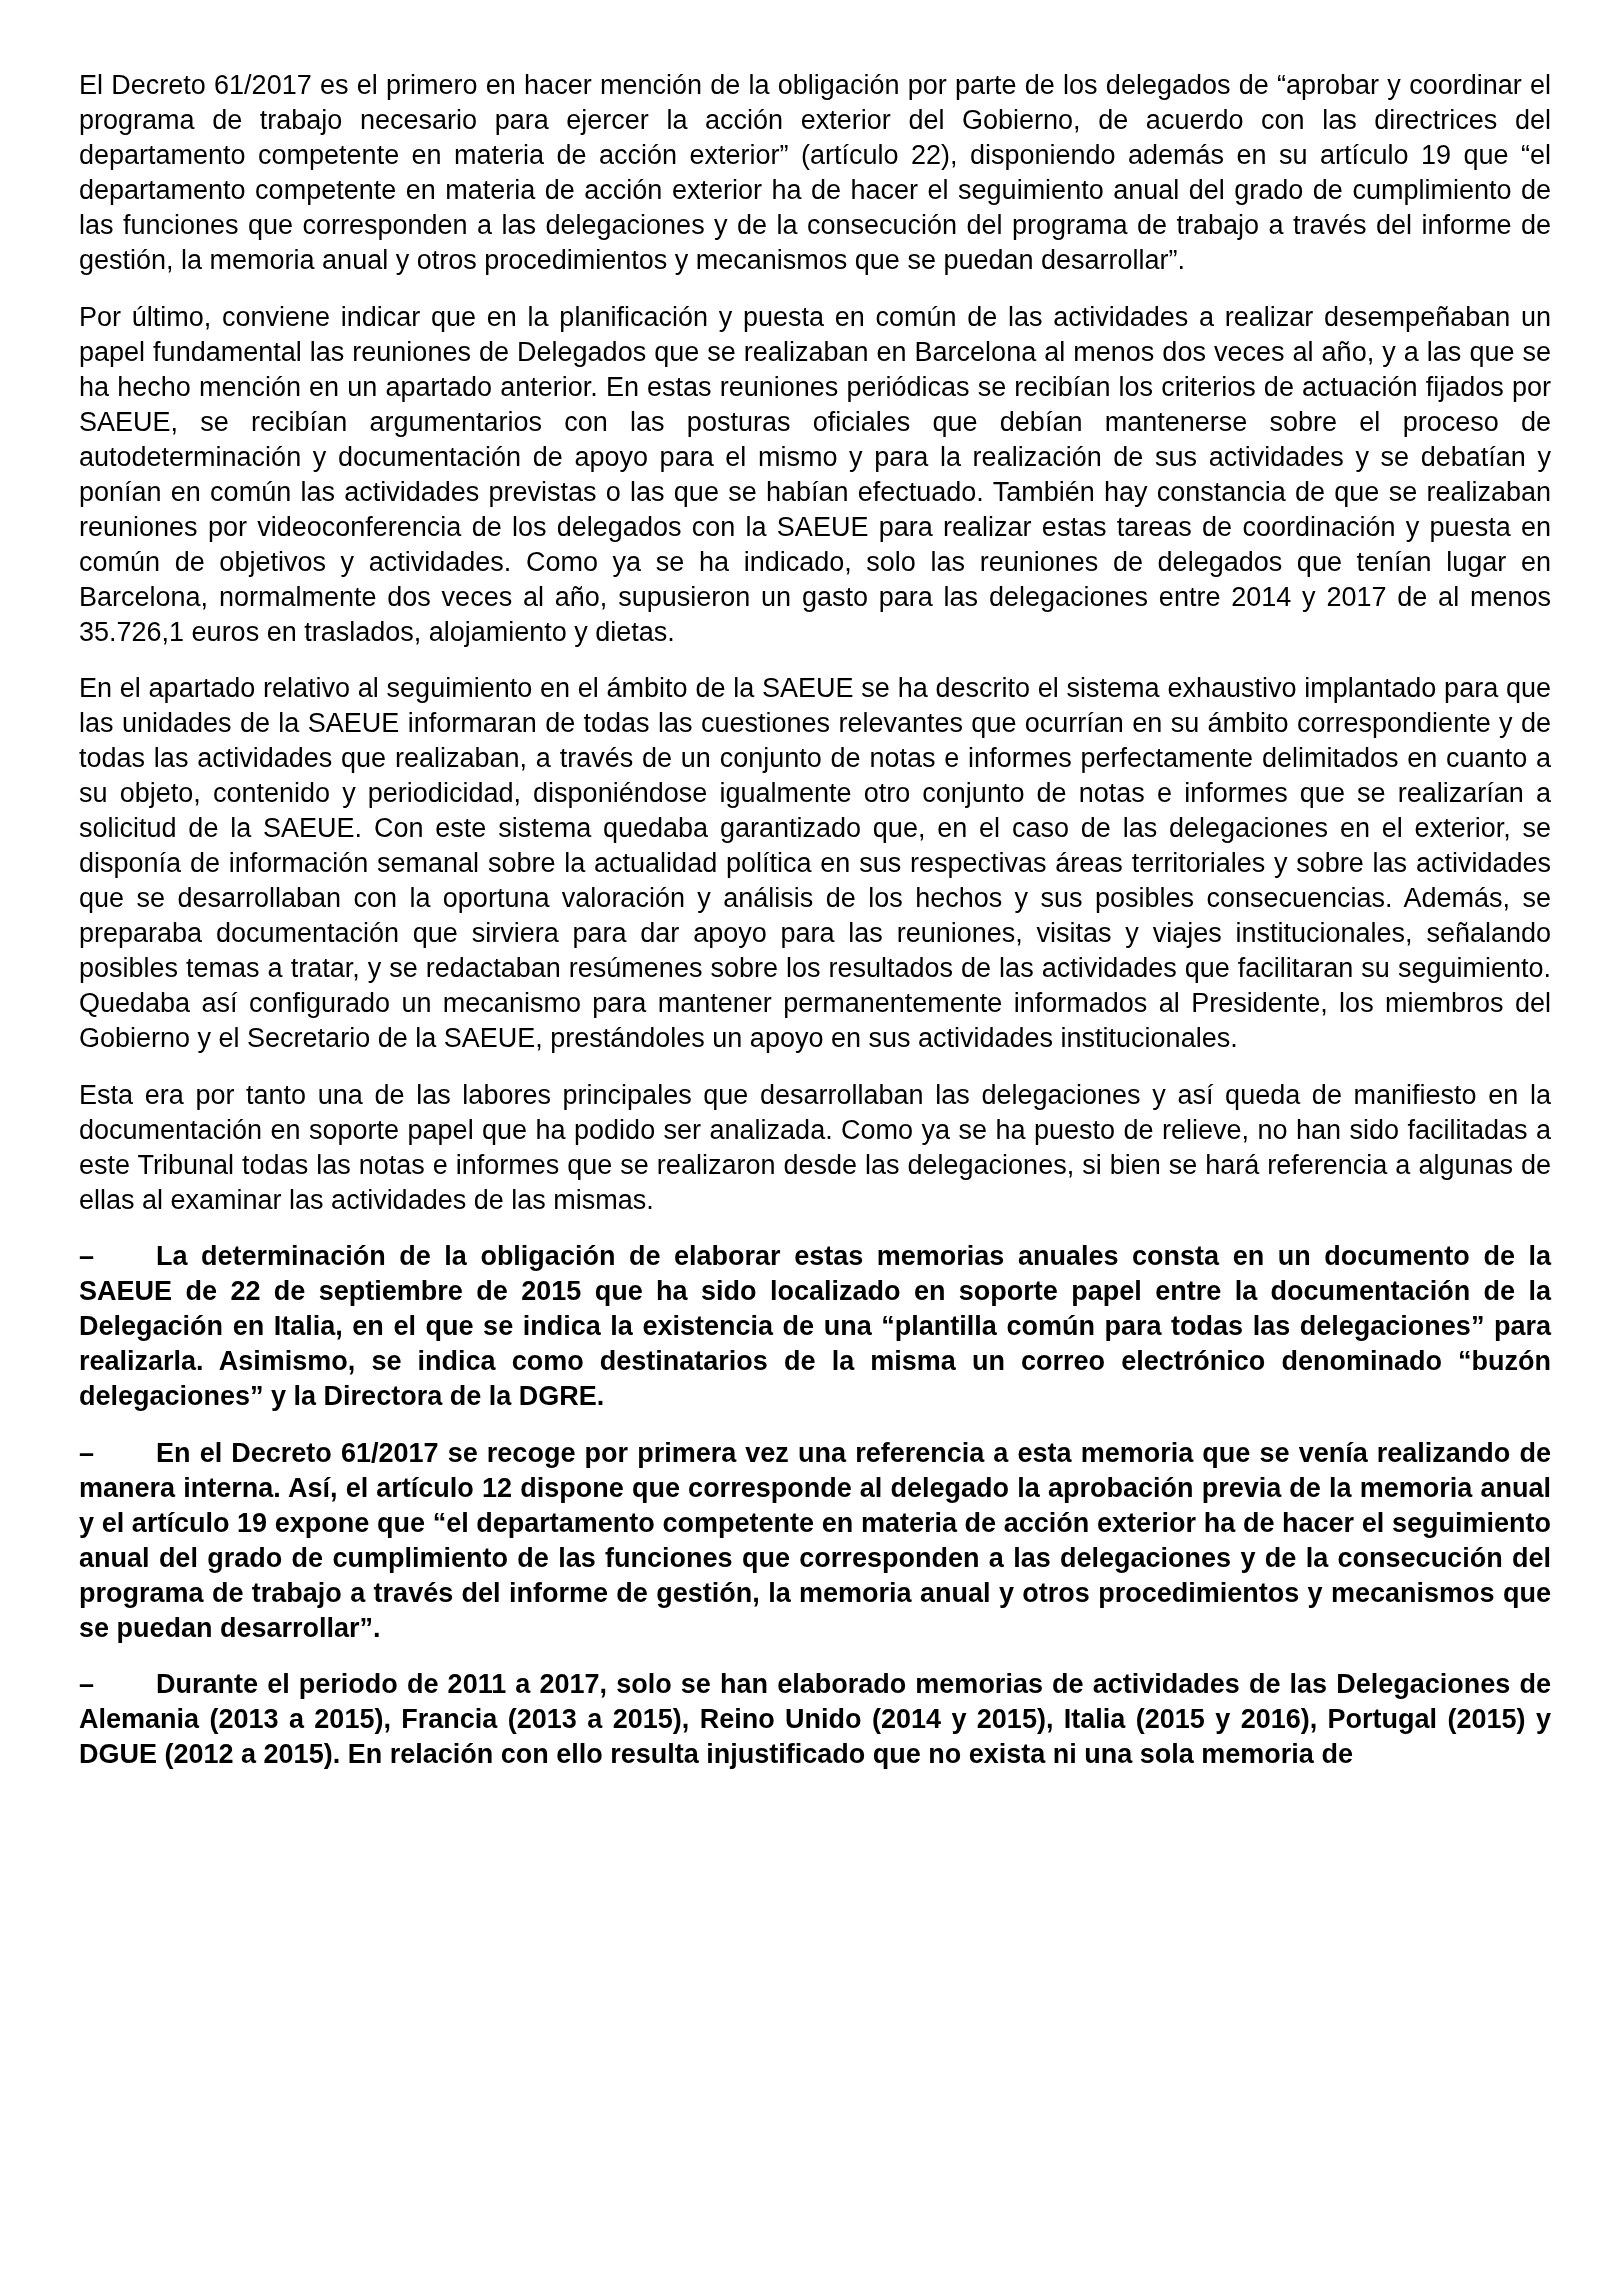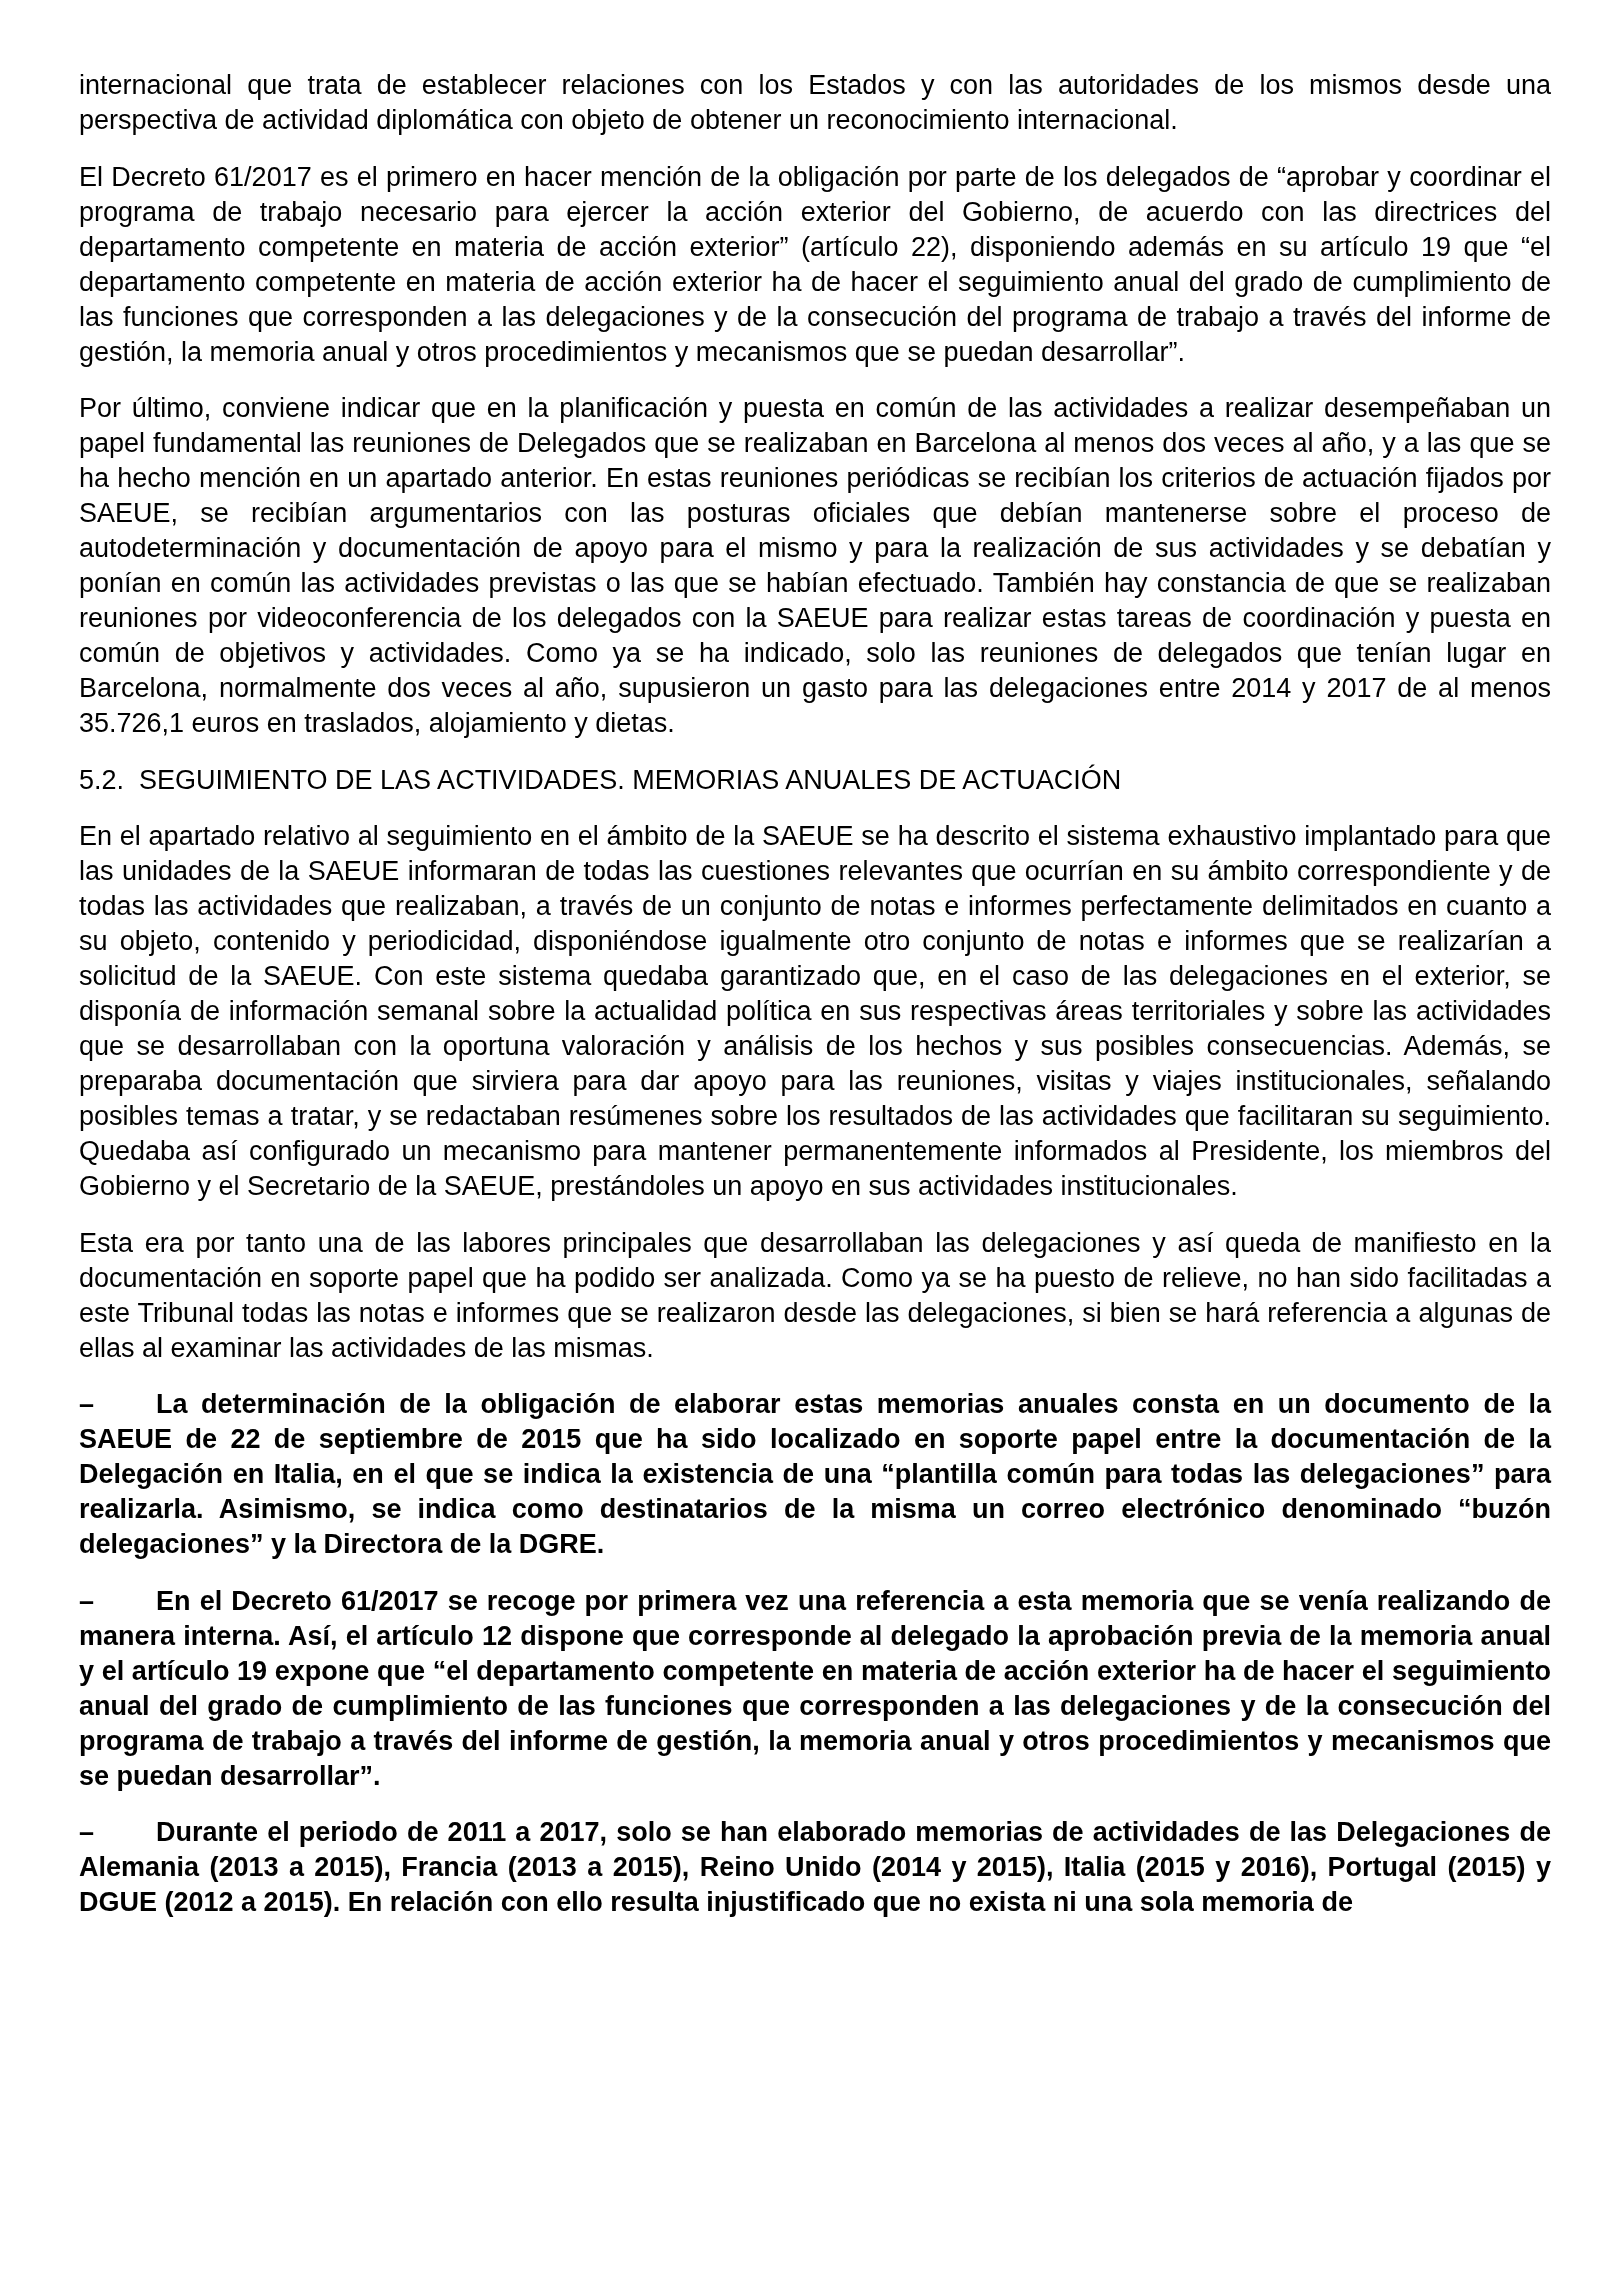--- a/index.html
+++ b/index.html
@@ -39,25 +39,23 @@
   }
   .bullet .dash {
     display: inline-block;
     width: 77px;
   }
 </style>
 </head>
 <body>
 
 <div class="page">
-  <p class="para">internacional que trata de establecer relaciones con los Estados y con las autoridades de los mismos desde una perspectiva de actividad diplomática con objeto de obtener un reconocimiento internacional.</p>
   <p class="para">El Decreto 61/2017 es el primero en hacer mención de la obligación por parte de los delegados de “aprobar y coordinar el programa de trabajo necesario para ejercer la acción exterior del Gobierno, de acuerdo con las directrices del departamento competente en materia de acción exterior” (artículo 22), disponiendo además en su artículo 19 que “el departamento competente en materia de acción exterior ha de hacer el seguimiento anual del grado de cumplimiento de las funciones que corresponden a las delegaciones y de la consecución del programa de trabajo a través del informe de gestión, la memoria anual y otros procedimientos y mecanismos que se puedan desarrollar”.</p>
   <p class="para">Por último, conviene indicar que en la planificación y puesta en común de las actividades a realizar desempeñaban un papel fundamental las reuniones de Delegados que se realizaban en Barcelona al menos dos veces al año, y a las que se ha hecho mención en un apartado anterior. En estas reuniones periódicas se recibían los criterios de actuación fijados por SAEUE, se recibían argumentarios con las posturas oficiales que debían mantenerse sobre el proceso de autodeterminación y documentación de apoyo para el mismo y para la realización de sus actividades y se debatían y ponían en común las actividades previstas o las que se habían efectuado. También hay constancia de que se realizaban reuniones por videoconferencia de los delegados con la SAEUE para realizar estas tareas de coordinación y puesta en común de objetivos y actividades. Como ya se ha indicado, solo las reuniones de delegados que tenían lugar en Barcelona, normalmente dos veces al año, supusieron un gasto para las delegaciones entre 2014 y 2017 de al menos 35.726,1 euros en traslados, alojamiento y dietas.</p>
 
-  <h2 class="heading">5.2.  SEGUIMIENTO DE LAS ACTIVIDADES. MEMORIAS ANUALES DE ACTUACIÓN</h2>
 
   <p class="para">En el apartado relativo al seguimiento en el ámbito de la SAEUE se ha descrito el sistema exhaustivo implantado para que las unidades de la SAEUE informaran de todas las cuestiones relevantes que ocurrían en su ámbito correspondiente y de todas las actividades que realizaban, a través de un conjunto de notas e informes perfectamente delimitados en cuanto a su objeto, contenido y periodicidad, disponiéndose igualmente otro conjunto de notas e informes que se realizarían a solicitud de la SAEUE. Con este sistema quedaba garantizado que, en el caso de las delegaciones en el exterior, se disponía de información semanal sobre la actualidad política en sus respectivas áreas territoriales y sobre las actividades que se desarrollaban con la oportuna valoración y análisis de los hechos y sus posibles consecuencias. Además, se preparaba documentación que sirviera para dar apoyo para las reuniones, visitas y viajes institucionales, señalando posibles temas a tratar, y se redactaban resúmenes sobre los resultados de las actividades que facilitaran su seguimiento. Quedaba así configurado un mecanismo para mantener permanentemente informados al Presidente, los miembros del Gobierno y el Secretario de la SAEUE, prestándoles un apoyo en sus actividades institucionales.</p>
   <p class="para">Esta era por tanto una de las labores principales que desarrollaban las delegaciones y así queda de manifiesto en la documentación en soporte papel que ha podido ser analizada. Como ya se ha puesto de relieve, no han sido facilitadas a este Tribunal todas las notas e informes que se realizaron desde las delegaciones, si bien se hará referencia a algunas de ellas al examinar las actividades de las mismas.</p>
 
   <p class="bullet"><span class="dash">–</span><span>La determinación de la obligación de elaborar estas memorias anuales consta en un documento de la SAEUE de 22 de septiembre de 2015 que ha sido localizado en soporte papel entre la documentación de la Delegación en Italia, en el que se indica la existencia de una “plantilla común para todas las delegaciones” para realizarla. Asimismo, se indica como destinatarios de la misma un correo electrónico denominado “buzón delegaciones” y la Directora de la DGRE.</span></p>
   <p class="bullet"><span class="dash">–</span><span>En el Decreto 61/2017 se recoge por primera vez una referencia a esta memoria que se venía realizando de manera interna. Así, el artículo 12 dispone que corresponde al delegado la aprobación previa de la memoria anual y el artículo 19 expone que “el departamento competente en materia de acción exterior ha de hacer el seguimiento anual del grado de cumplimiento de las funciones que corresponden a las delegaciones y de la consecución del programa de trabajo a través del informe de gestión, la memoria anual y otros procedimientos y mecanismos que se puedan desarrollar”.</span></p>
   <p class="bullet"><span class="dash">–</span><span>Durante el periodo de 2011 a 2017, solo se han elaborado memorias de actividades de las Delegaciones de Alemania (2013 a 2015), Francia (2013 a 2015), Reino Unido (2014 y 2015), Italia (2015 y 2016), Portugal (2015) y DGUE (2012 a 2015). En relación con ello resulta injustificado que no exista ni una sola memoria de</span></p>
 </div>
 
 

